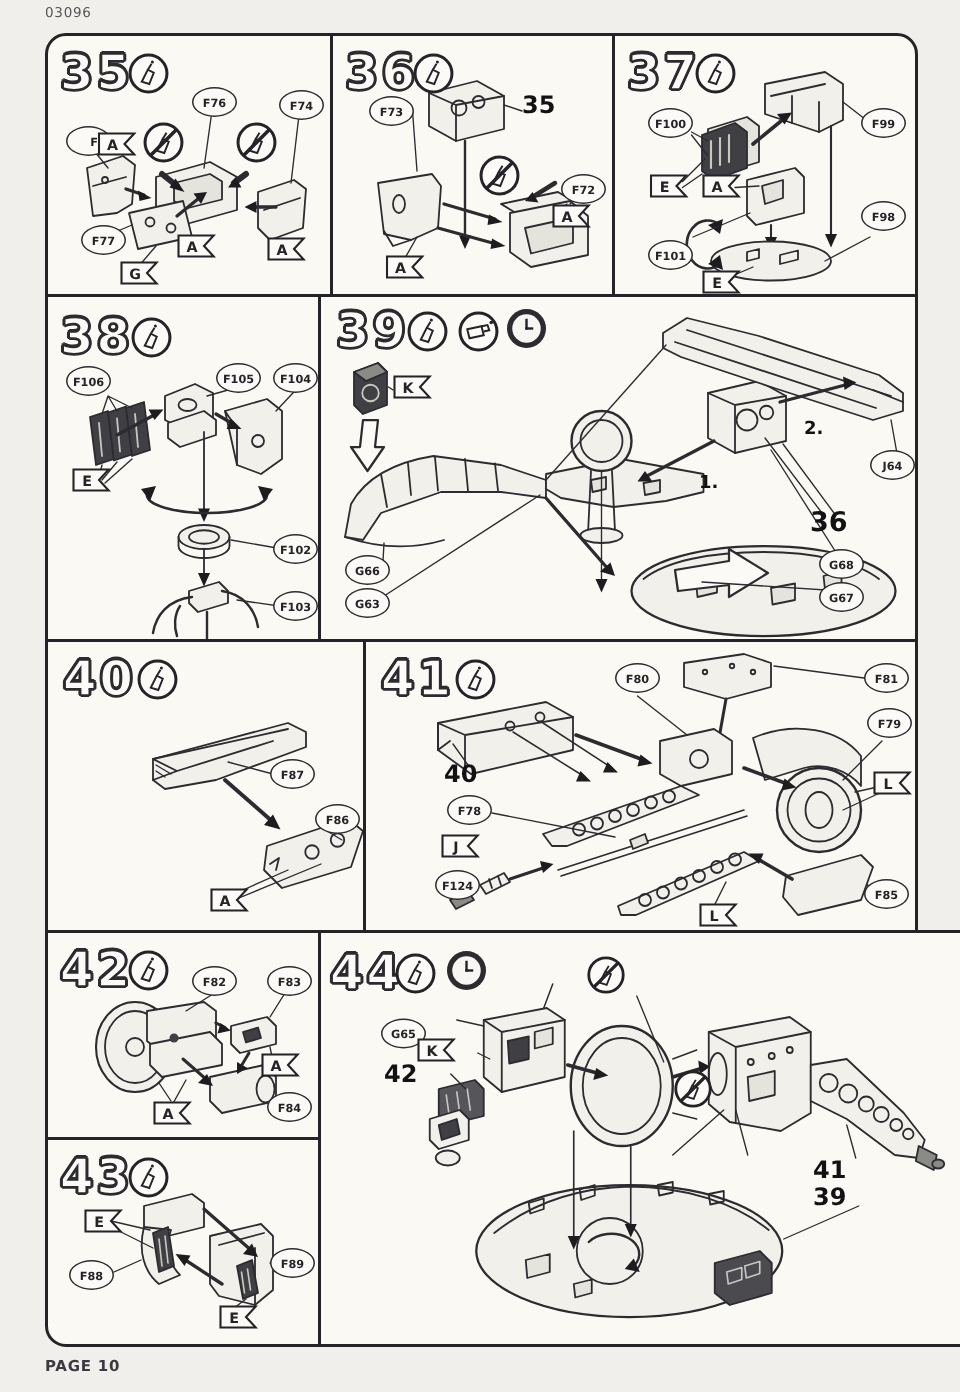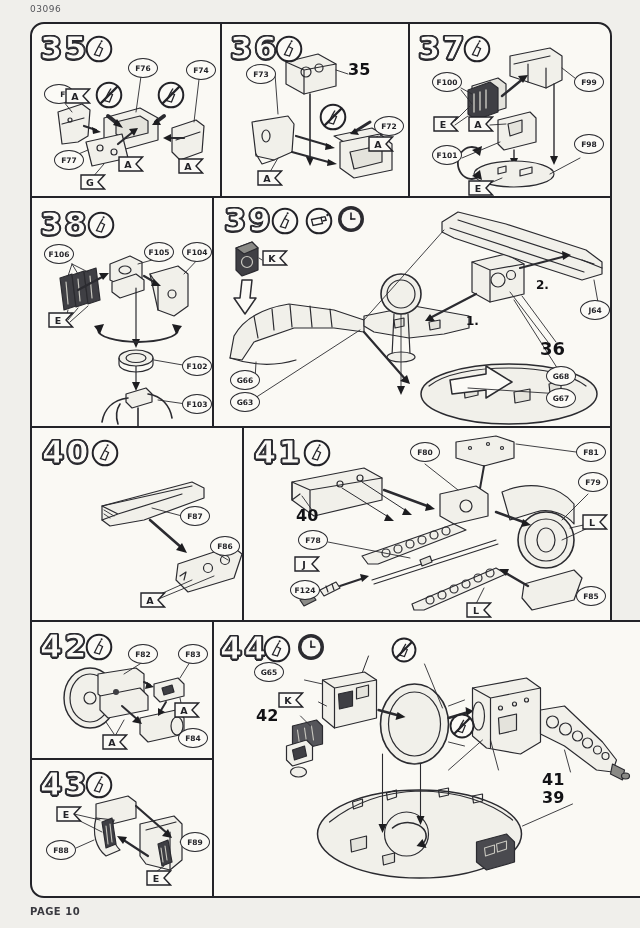--- a/index.html
+++ b/index.html
@@ -205,21 +205,21 @@
     <div class="icon" style="left:52px;top:10px;">
       <svg viewBox="0 0 30 30" width="30" height="30">
           <circle cx="15" cy="15" r="12.3" fill="#fbfaf6" stroke="#232328" stroke-width="2"></circle>
           <path d="M10.5,20.5 L14.5,12.5 L18.5,14.5 L15.5,22 Z" fill="#fbfaf6" stroke="#232328" stroke-width="1.3"></path>
           <path d="M14.8,12.2 L17,8.5" stroke="#232328" stroke-width="1.3"></path>
           <circle cx="17.6" cy="7.3" r="1" fill="#232328"></circle>
         </svg>
     </div>
     <div class="callout" style="left:22px;top:48px;">F100</div>
     <div class="callout" style="left:164px;top:48px;text-align:right;">F99</div>
-    <div class="callout" style="left:22px;top:121px;text-align:center;">F101</div>
+    <div class="callout" style="left:22px;top:136px;text-align:center;">F101</div>
     <div class="callout" style="left:164px;top:110px;">F98</div>
     <svg class="flag" style="left:23px;top:92px;" viewBox="0 0 26 16">
         <polygon points="1,1 24.5,1 18,8 24.5,15 1,15" fill="#fbfaf6" stroke="#232328" stroke-width="1.4"></polygon>
         <text x="10" y="12" text-anchor="middle" font-size="9.5" font-weight="bold" fill="#232328">E</text>
       </svg>
     <svg class="flag" style="left:58px;top:92px;" viewBox="0 0 26 16">
         <polygon points="1,1 24.5,1 18,8 24.5,15 1,15" fill="#fbfaf6" stroke="#232328" stroke-width="1.4"></polygon>
         <text x="10" y="12" text-anchor="middle" font-size="9.5" font-weight="bold" fill="#232328">A</text>
       </svg>
     <svg class="flag" style="left:58px;top:156px;" viewBox="0 0 26 16">
@@ -687,21 +687,21 @@
         </svg>
     </div>
     <div class="icon" style="left:234px;top:90px;">
       <svg viewBox="0 0 30 30" width="28" height="28">
           <circle cx="15" cy="15" r="12.3" fill="#fbfaf6" stroke="#232328" stroke-width="2"></circle>
           <path d="M10.5,20.5 L14.5,12.5 L18.5,14.5 L15.5,22 Z" fill="none" stroke="#232328" stroke-width="1.3"></path>
           <path d="M14.8,12.2 L17,8.5" stroke="#232328" stroke-width="1.3"></path>
           <line x1="6.5" y1="23.5" x2="23.5" y2="6.5" stroke="#232328" stroke-width="2.4"></line>
         </svg>
     </div>
-    <div class="callout" style="left:40px;top:40px;">G65</div>
+    <div class="callout" style="left:40px;top:57px;">G65</div>
     <svg class="flag" style="left:64px;top:70px;" viewBox="0 0 26 16">
         <polygon points="1,1 24.5,1 18,8 24.5,15 1,15" fill="#fbfaf6" stroke="#232328" stroke-width="1.4"></polygon>
         <text x="10" y="12" text-anchor="middle" font-size="9.5" font-weight="bold" fill="#232328">K</text>
       </svg>
     <div class="ref r16" style="left:42px;top:84px;">42</div>
     <div class="ref r16" style="left:328px;top:148px;">41</div>
     <div class="ref r16" style="left:328px;top:166px;">39</div>
   </div>
 
 </div>

